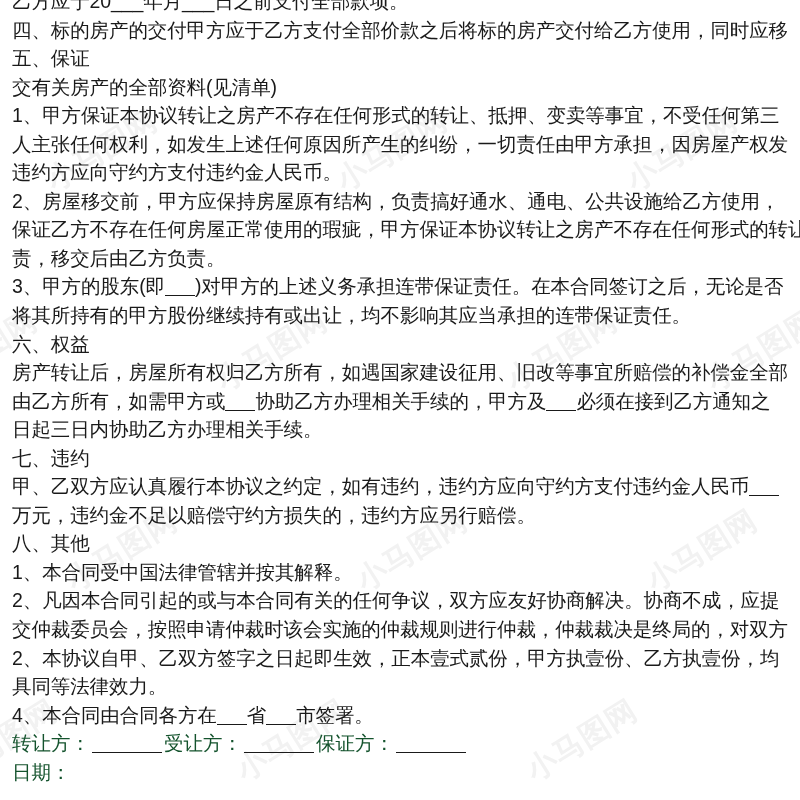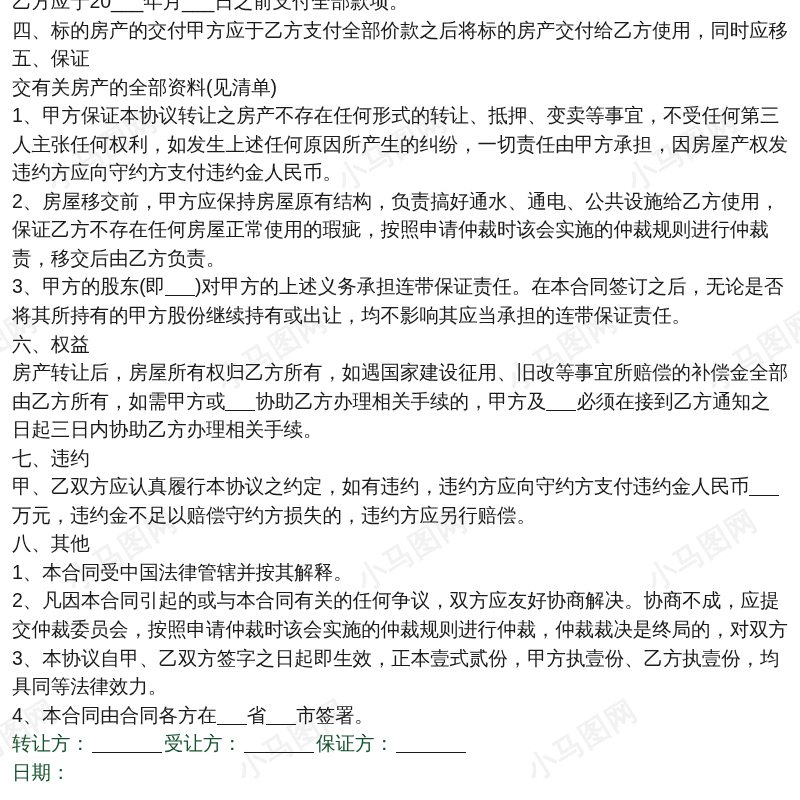--- a/index.html
+++ b/index.html
@@ -89,33 +89,33 @@
 
 <div id="doc-page">
     <div class="doc-line first-line">乙方应于20___年月___日之前支付全部款项。</div>
     <div class="doc-line">四、标的房产的交付甲方应于乙方支付全部价款之后将标的房产交付给乙方使用，同时应移</div>
     <div class="doc-line">五、保证</div>
     <div class="doc-line">交有关房产的全部资料(见清单)</div>
     <div class="doc-line">1、甲方保证本协议转让之房产不存在任何形式的转让、抵押、变卖等事宜，不受任何第三</div>
     <div class="doc-line">人主张任何权利，如发生上述任何原因所产生的纠纷，一切责任由甲方承担，因房屋产权发</div>
     <div class="doc-line">违约方应向守约方支付违约金人民币。</div>
     <div class="doc-line">2、房屋移交前，甲方应保持房屋原有结构，负责搞好通水、通电、公共设施给乙方使用，</div>
-    <div class="doc-line">保证乙方不存在任何房屋正常使用的瑕疵，按照申请仲裁时该会实施的仲裁规则进行仲裁</div>
+    <div class="doc-line">保证乙方不存在任何房屋正常使用的瑕疵，甲方保证本协议转让之房产不存在任何形式的转让</div>
     <div class="doc-line">责，移交后由乙方负责。</div>
     <div class="doc-line"><span>3、甲方的股东(即</span><span class="blank m"></span><span>)对甲方的上述义务承担连带保证责任。在本合同签订之后，无论是否</span></div>
     <div class="doc-line">将其所持有的甲方股份继续持有或出让，均不影响其应当承担的连带保证责任。</div>
     <div class="doc-line">六、权益</div>
     <div class="doc-line">房产转让后，房屋所有权归乙方所有，如遇国家建设征用、旧改等事宜所赔偿的补偿金全部</div>
     <div class="doc-line"><span>由乙方所有，如需甲方或</span><span class="blank m"></span><span>协助乙方办理相关手续的，甲方及</span><span class="blank m"></span><span>必须在接到乙方通知之</span></div>
     <div class="doc-line">日起三日内协助乙方办理相关手续。</div>
     <div class="doc-line">七、违约</div>
     <div class="doc-line"><span>甲、乙双方应认真履行本协议之约定，如有违约，违约方应向守约方支付违约金人民币</span><span class="blank m"></span></div>
     <div class="doc-line">万元，违约金不足以赔偿守约方损失的，违约方应另行赔偿。</div>
     <div class="doc-line">八、其他</div>
     <div class="doc-line">1、本合同受中国法律管辖并按其解释。</div>
     <div class="doc-line">2、凡因本合同引起的或与本合同有关的任何争议，双方应友好协商解决。协商不成，应提</div>
     <div class="doc-line">交仲裁委员会，按照申请仲裁时该会实施的仲裁规则进行仲裁，仲裁裁决是终局的，对双方</div>
-    <div class="doc-line">3、本协议自甲、乙双方签字之日起即生效，正本壹式贰份，甲方执壹份、乙方执壹份，均</div>
+    <div class="doc-line">2、本协议自甲、乙双方签字之日起即生效，正本壹式贰份，甲方执壹份、乙方执壹份，均</div>
     <div class="doc-line">具同等法律效力。</div>
     <div class="doc-line"><span>4、本合同由合同各方在</span><span class="blank m"></span><span>省</span><span class="blank m"></span><span>市签署。</span></div>
     <div class="sig-line"><span>转让方：</span><span class="blank xl"></span><span>受让方：</span><span class="blank xl"></span><span>保证方：</span><span class="blank xl"></span></div>
     <div class="sig-line"><span>日期：</span></div>
   </div>
 
 </body></html>

